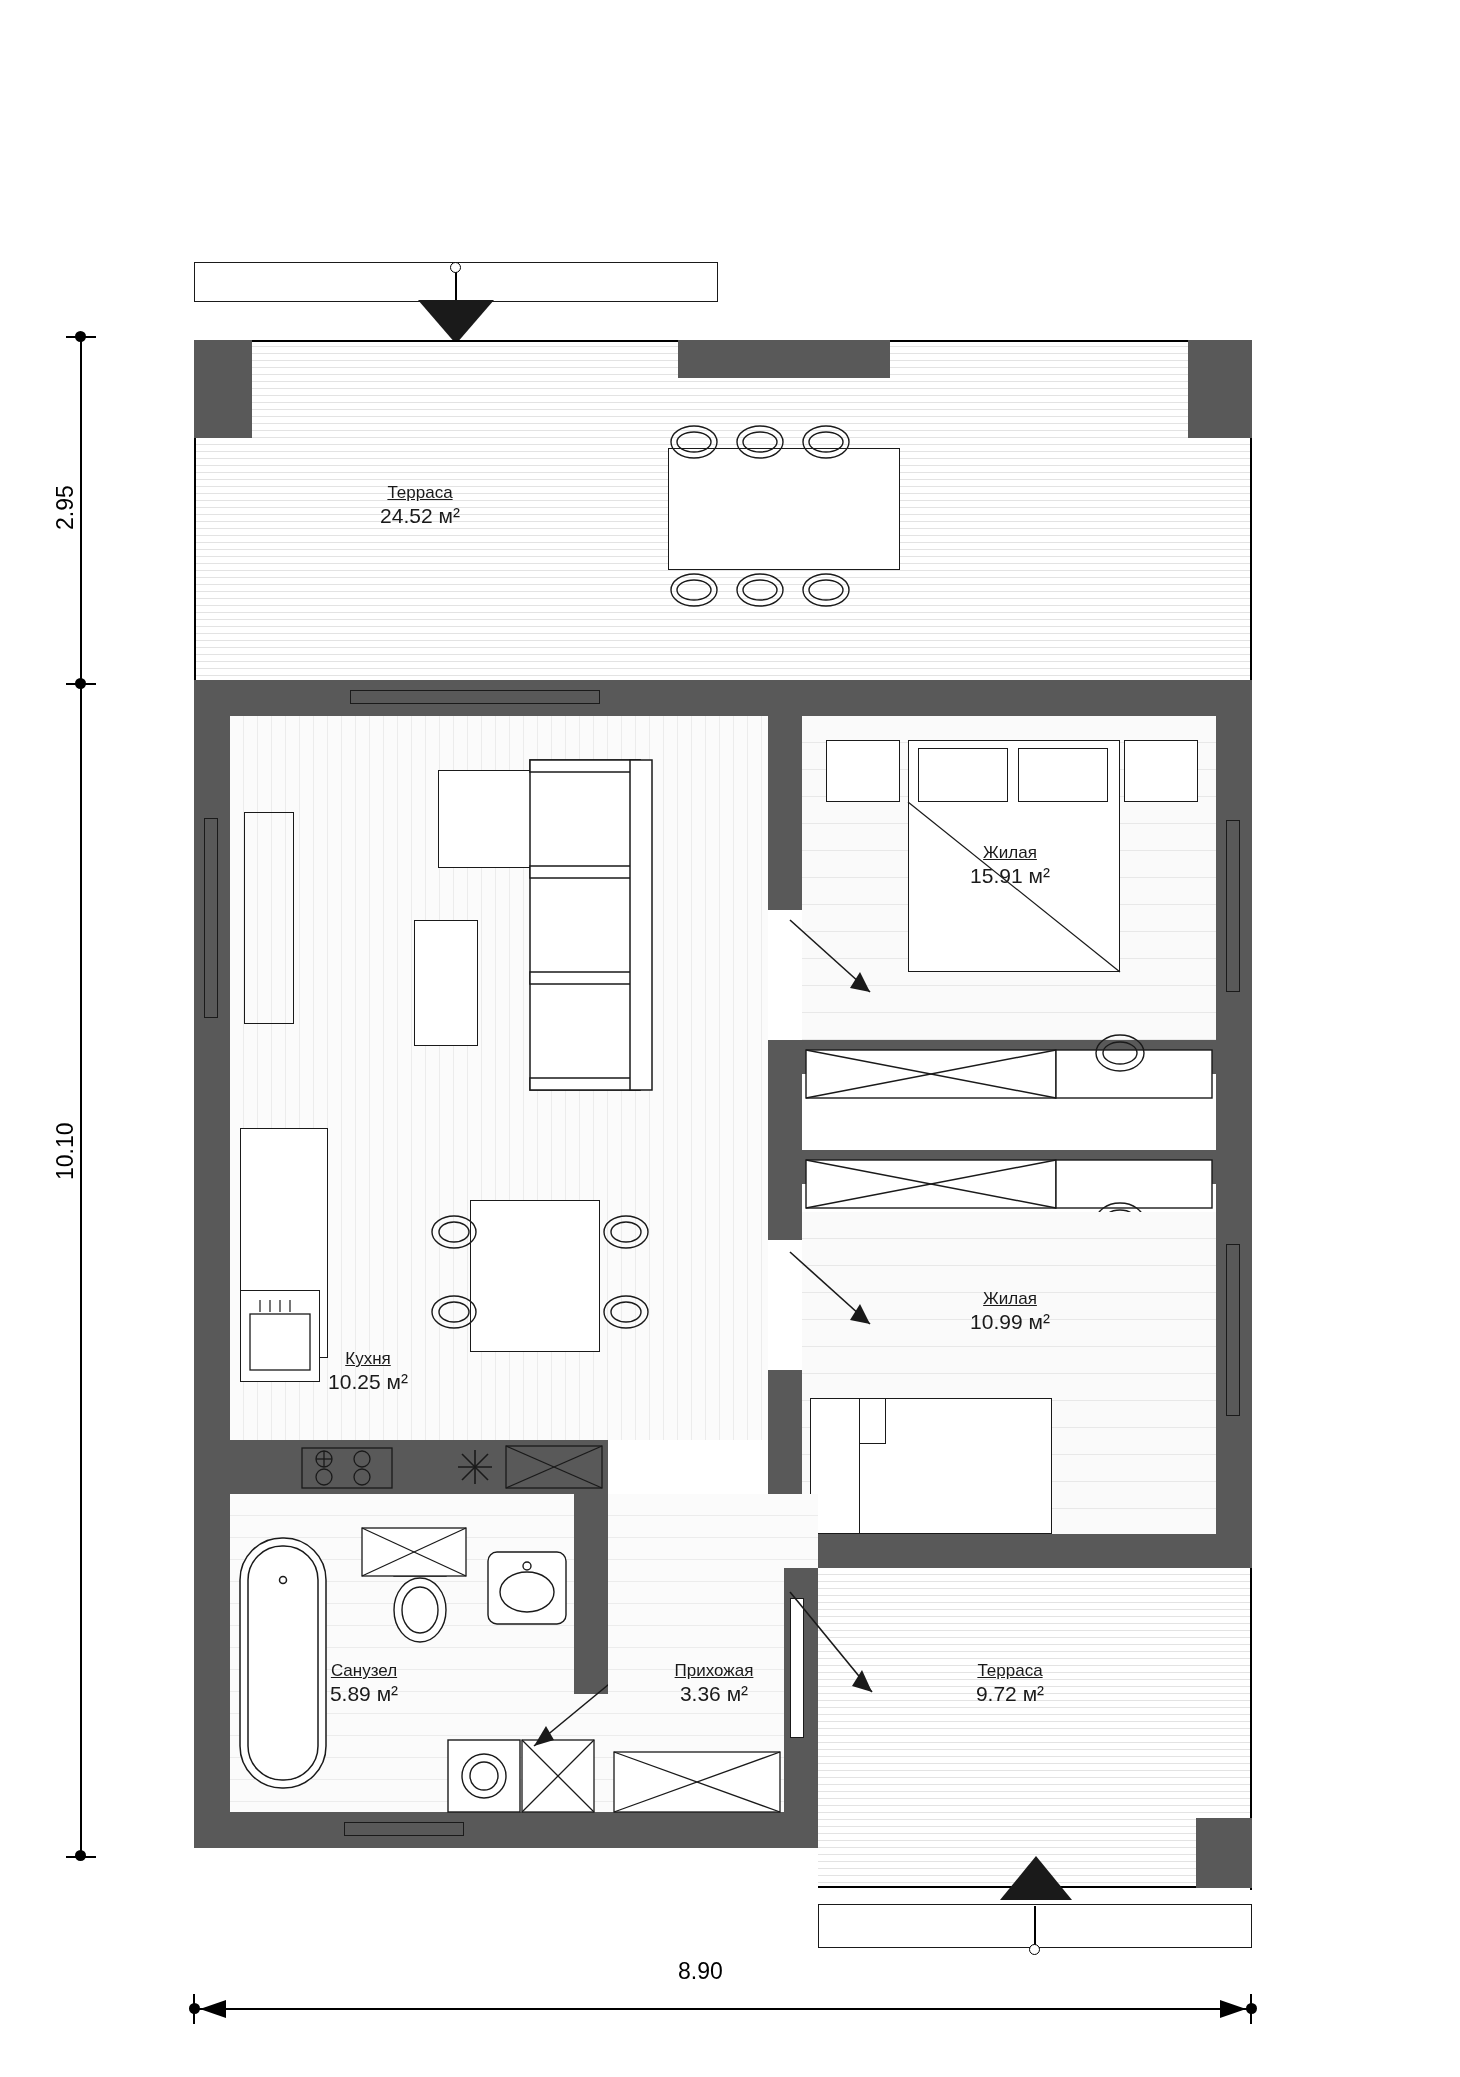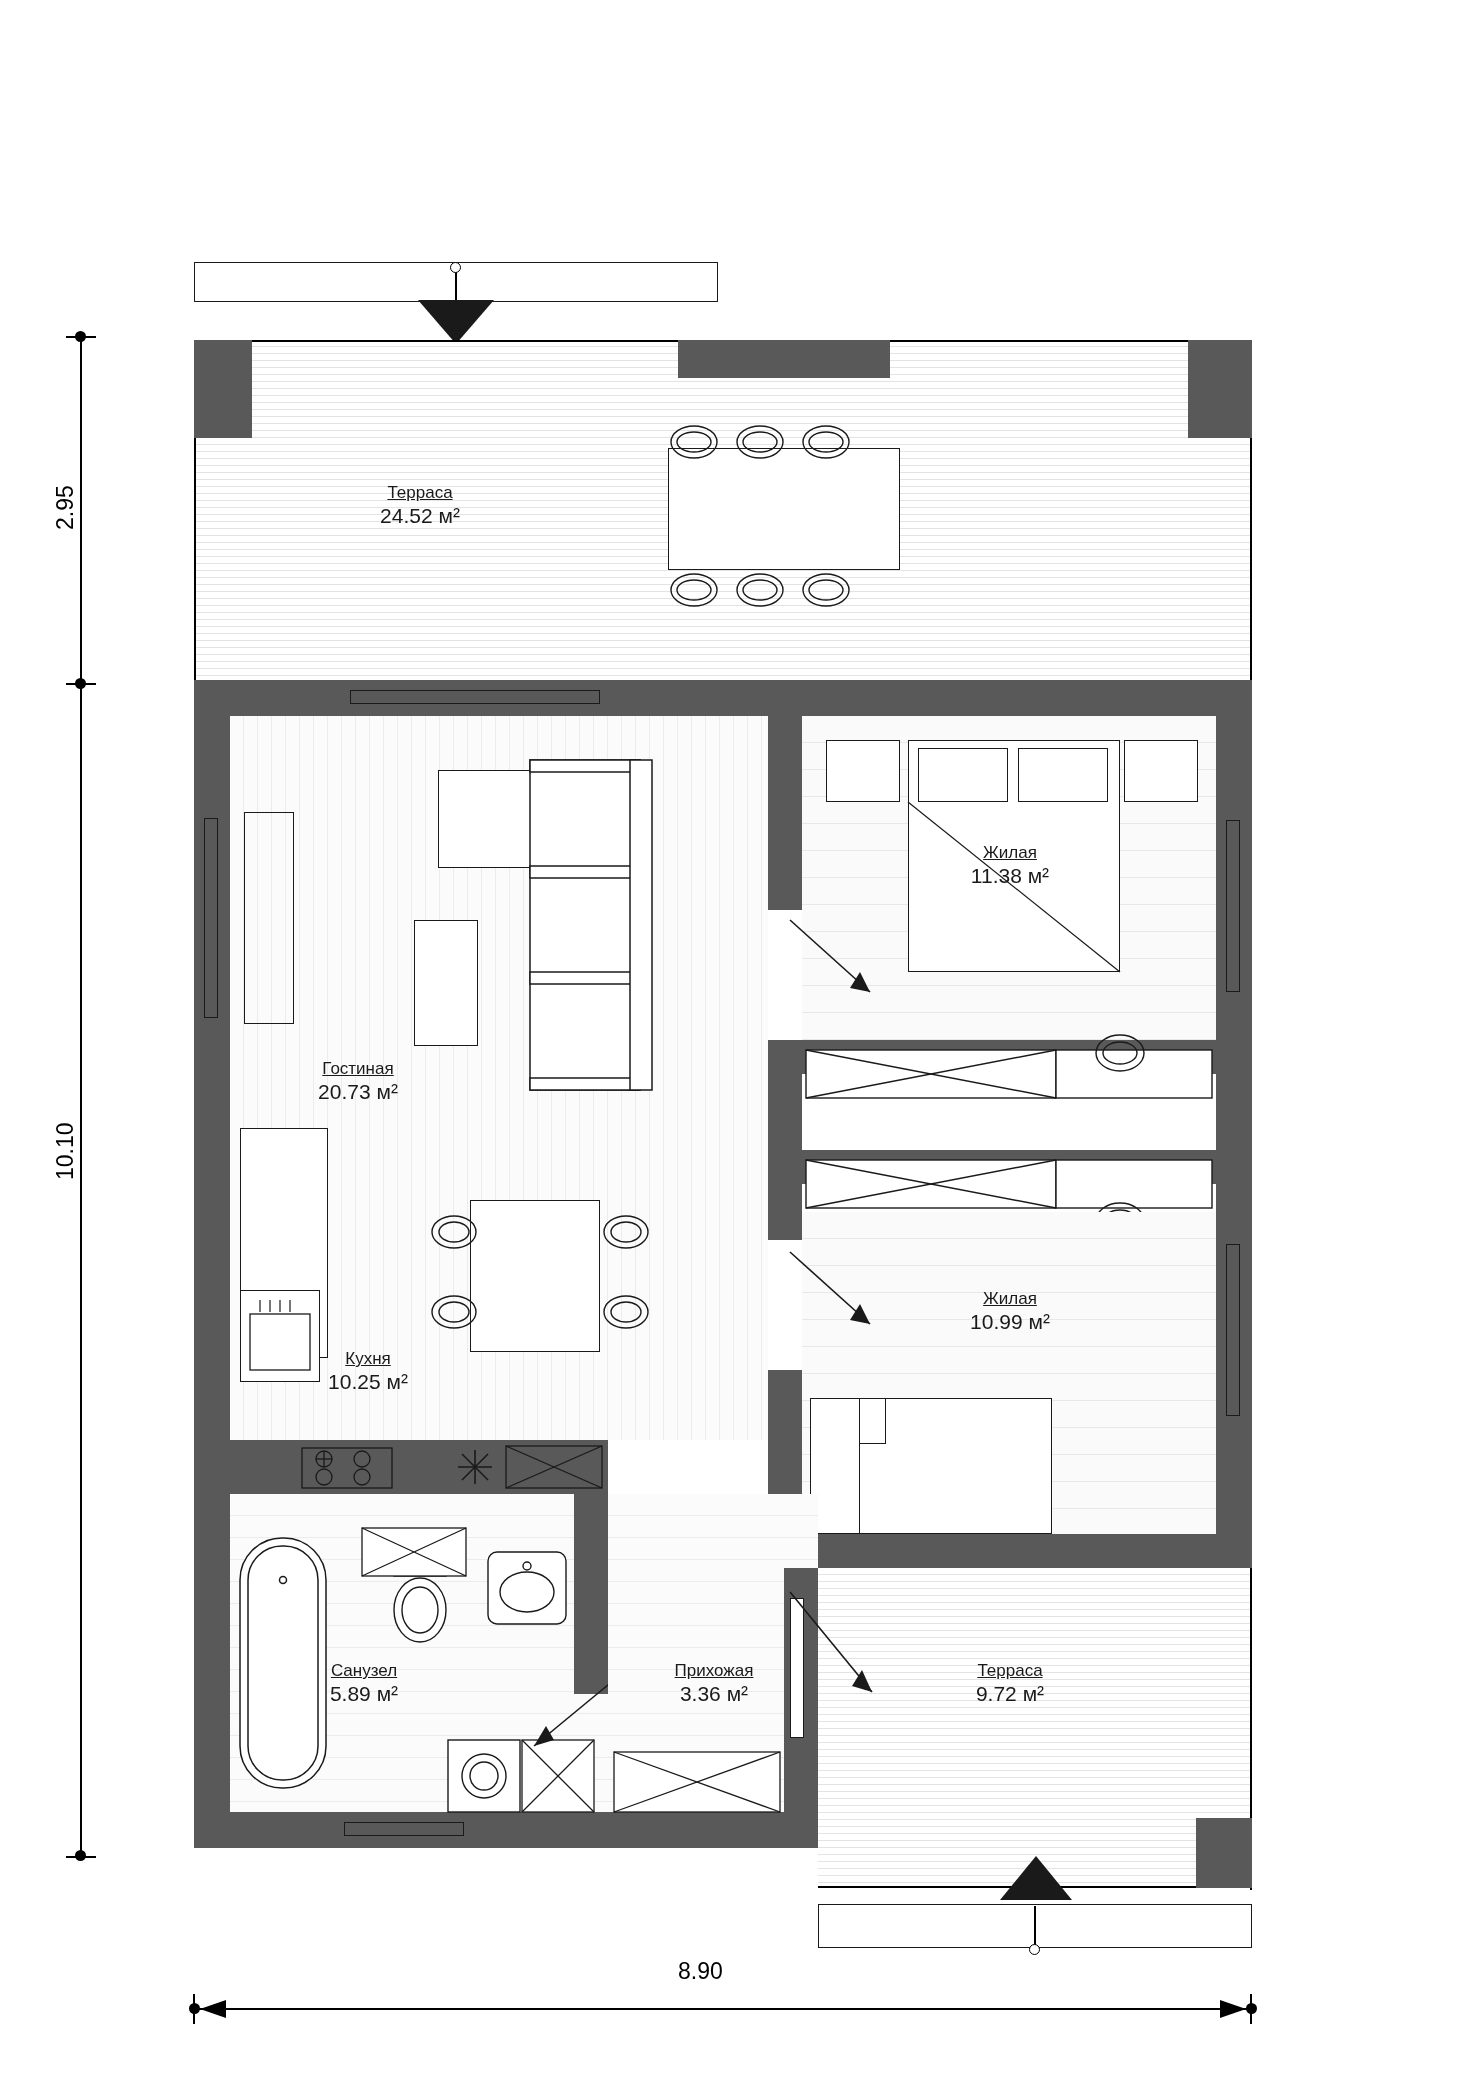--- a/index.html
+++ b/index.html
@@ -118,24 +118,20 @@
         <ellipse cx="24" cy="42" rx="15" ry="10"></ellipse>
       <ellipse cx="24" cy="122" rx="22" ry="16"></ellipse>
         <ellipse cx="24" cy="122" rx="15" ry="10"></ellipse>
       <ellipse cx="196" cy="42" rx="22" ry="16"></ellipse>
         <ellipse cx="196" cy="42" rx="15" ry="10"></ellipse>
       <ellipse cx="196" cy="122" rx="22" ry="16"></ellipse>
         <ellipse cx="196" cy="122" rx="15" ry="10"></ellipse>
     </g>
   </svg>
 
-  <div class="label" style="left:218px;top:1058px;width:280px;">
-    <span class="nm">Гостиная</span>
-    <span class="ar">20.73 м²</span>
-  </div>
 
   <div class="thin fill-white" style="left:240px;top:1128px;width:88px;height:230px;"></div>
   <div class="thin fill-white" style="left:240px;top:1290px;width:80px;height:92px;"></div>
   <svg style="left:248px;top:1298px;width:66px;height:78px;">
     <rect x="2" y="16" width="60" height="56" fill="none" stroke="#1a1a1a" stroke-width="1.3"></rect>
     <g stroke="#1a1a1a" stroke-width="1.2">
       <line x1="12" y1="2" x2="12" y2="14"></line>
         <line x1="22" y1="2" x2="22" y2="14"></line>
       <line x1="32" y1="2" x2="32" y2="14"></line>
         <line x1="42" y1="2" x2="42" y2="14"></line>
@@ -184,21 +180,21 @@
     <line x1="0" y1="0" x2="212" y2="170" stroke="#1a1a1a" stroke-width="1.2"></line>
   </svg>
   <div class="thin fill-white" style="left:826px;top:740px;width:74px;height:62px;"></div>
   <div class="thin fill-white" style="left:1124px;top:740px;width:74px;height:62px;"></div>
 
   <div class="fill-white" style="left:1218px;top:820px;width:32px;height:172px;"></div>
   <div class="thin" style="left:1226px;top:820px;width:14px;height:172px;"></div>
 
   <div class="label" style="left:890px;top:842px;width:240px;">
     <span class="nm">Жилая</span>
-    <span class="ar">11.38 м²</span>
+    <span class="ar">15.91 м²</span>
   </div>
 
   <svg style="left:802px;top:1046px;width:414px;height:56px;">
     <g fill="#ffffff" stroke="#1a1a1a" stroke-width="1.4">
       <rect x="4" y="4" width="250" height="48"></rect>
       <line x1="4" y1="4" x2="254" y2="52"></line>
         <line x1="254" y1="4" x2="4" y2="52"></line>
       <rect x="254" y="4" width="156" height="48"></rect>
     </g>
   </svg>

